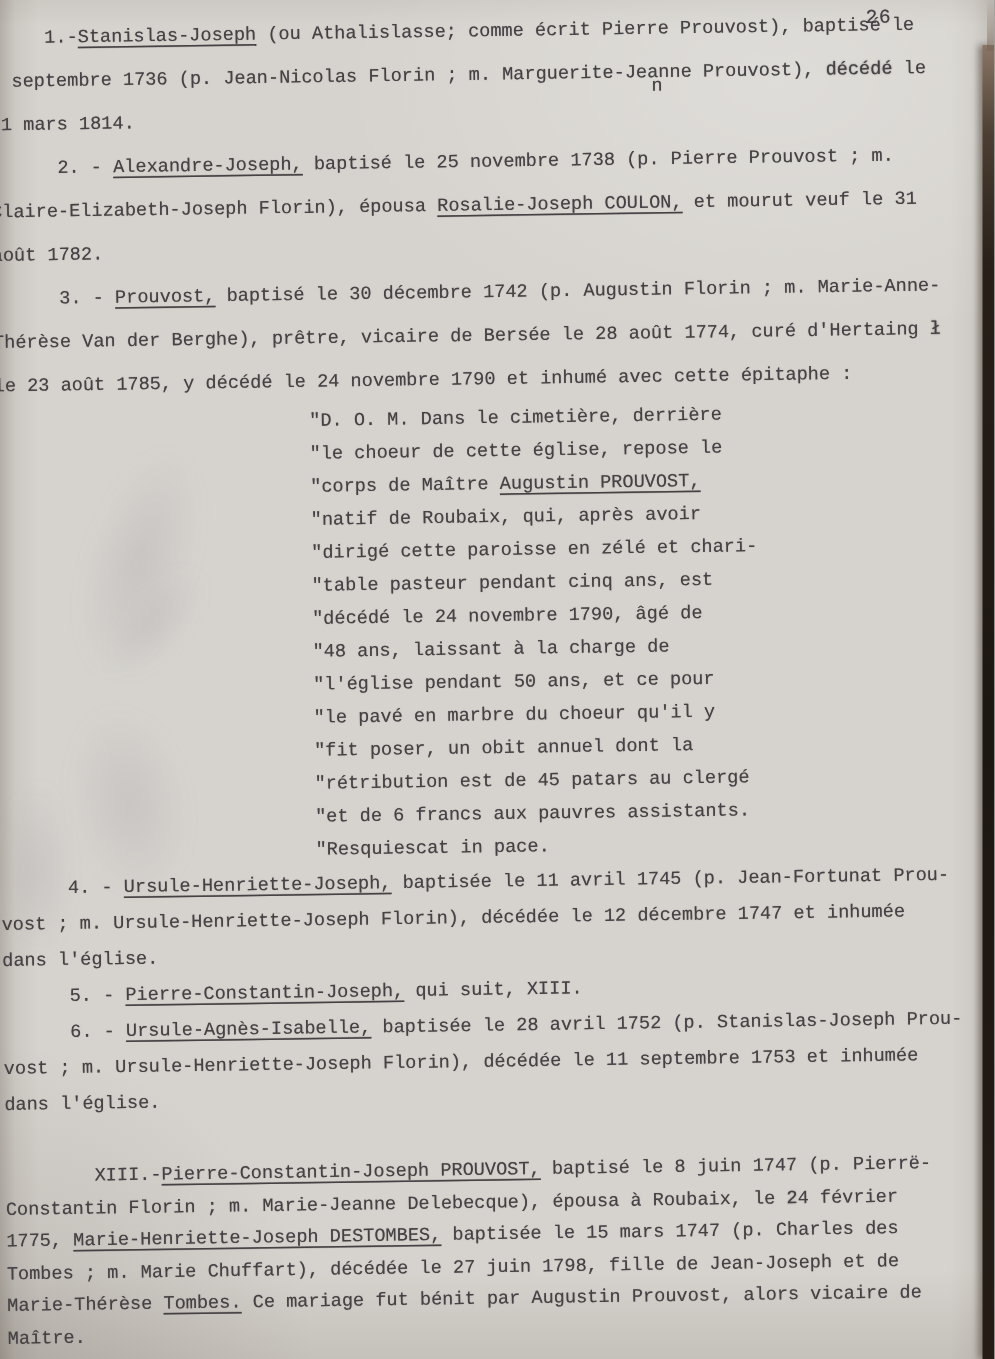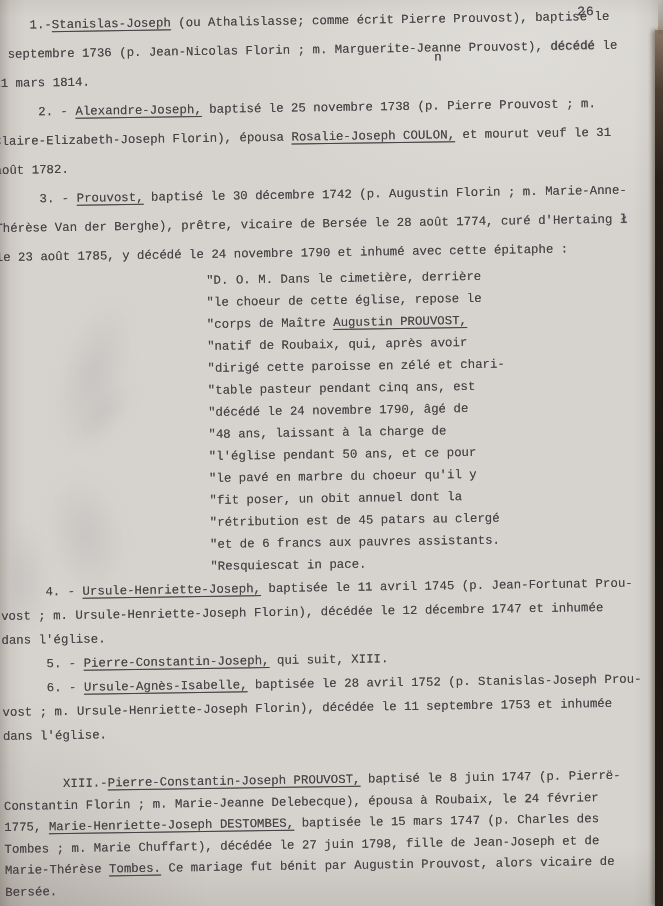--- a/index.html
+++ b/index.html
@@ -113,19 +113,19 @@
         <div class="line"><span>      6. - </span><span class="u">Ursule-Agnès-Isabelle,</span><span> baptisée le 28 avril 1752 (p. Stanislas-Joseph Prou-</span></div>
         <div class="line"><span>vost ; m. Ursule-Henriette-Joseph Florin), décédée le 11 septembre 1753 et inhumée</span></div>
         <div class="line"><span>dans l'église.</span></div>
       </div>
       <div class="para p-section">
         <div class="line"><span>        XIII.-</span><span class="u">Pierre-Constantin-Joseph PROUVOST,</span><span> baptisé le 8 juin 1747 (p. Pierrë-</span></div>
         <div class="line"><span>Constantin Florin ; m. Marie-Jeanne Delebecque), épousa à Roubaix, le </span><span class="b">2</span><span>4 février</span></div>
         <div class="line"><span>1775, </span><span class="u">Marie-Henriette-Joseph DESTOMBES,</span><span> baptisée le 15 mars 1747 (p. Charles des</span></div>
         <div class="line"><span>Tombes ; m. Marie Chuffart), décédée le 27 juin 1798, fille de Jean-Joseph et de</span></div>
         <div class="line"><span>Marie-Thérèse </span><span class="u">Tombes.</span><span> Ce mariage fut bénit par Augustin Prouvost, alors vicaire de</span></div>
-        <div class="line"><span>Bersée.</span></div>
+        <div class="line"><span>Maître.</span></div>
       </div>
     </div>
 
   <div class="photo-edge"></div>
   <div class="photo-edge-top"></div>
 </div>
 
 </body></html>

